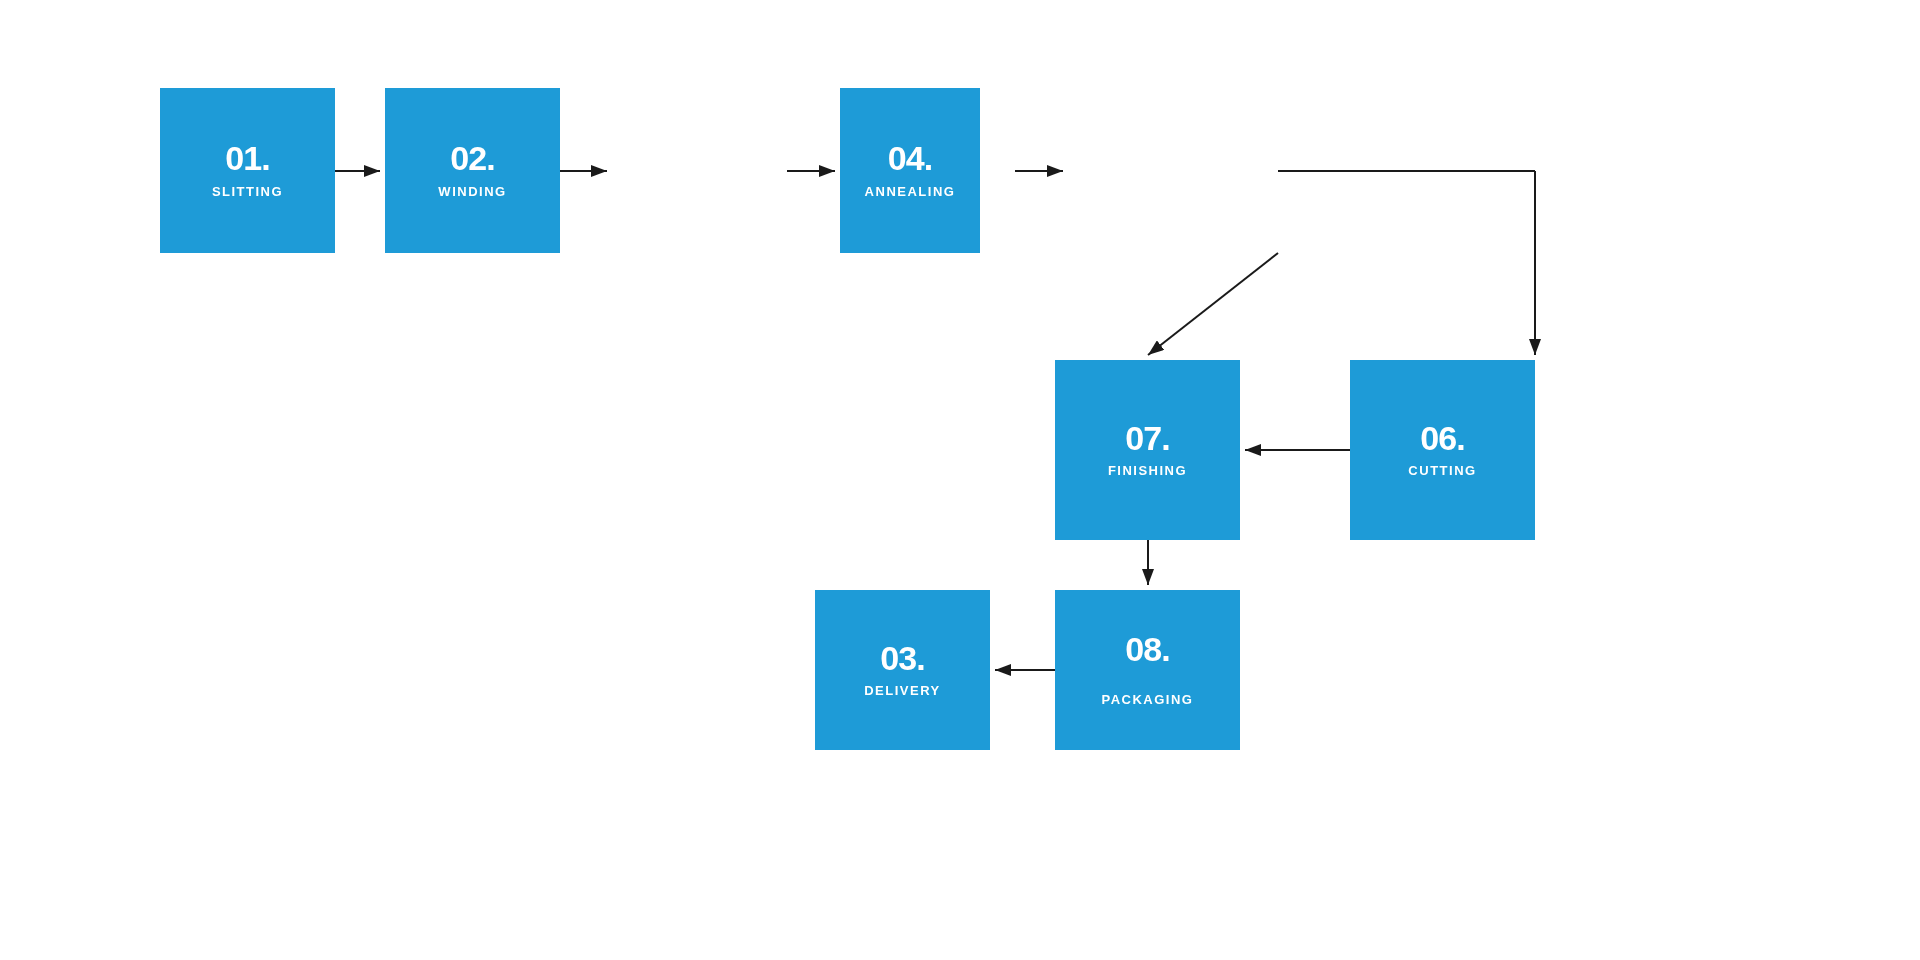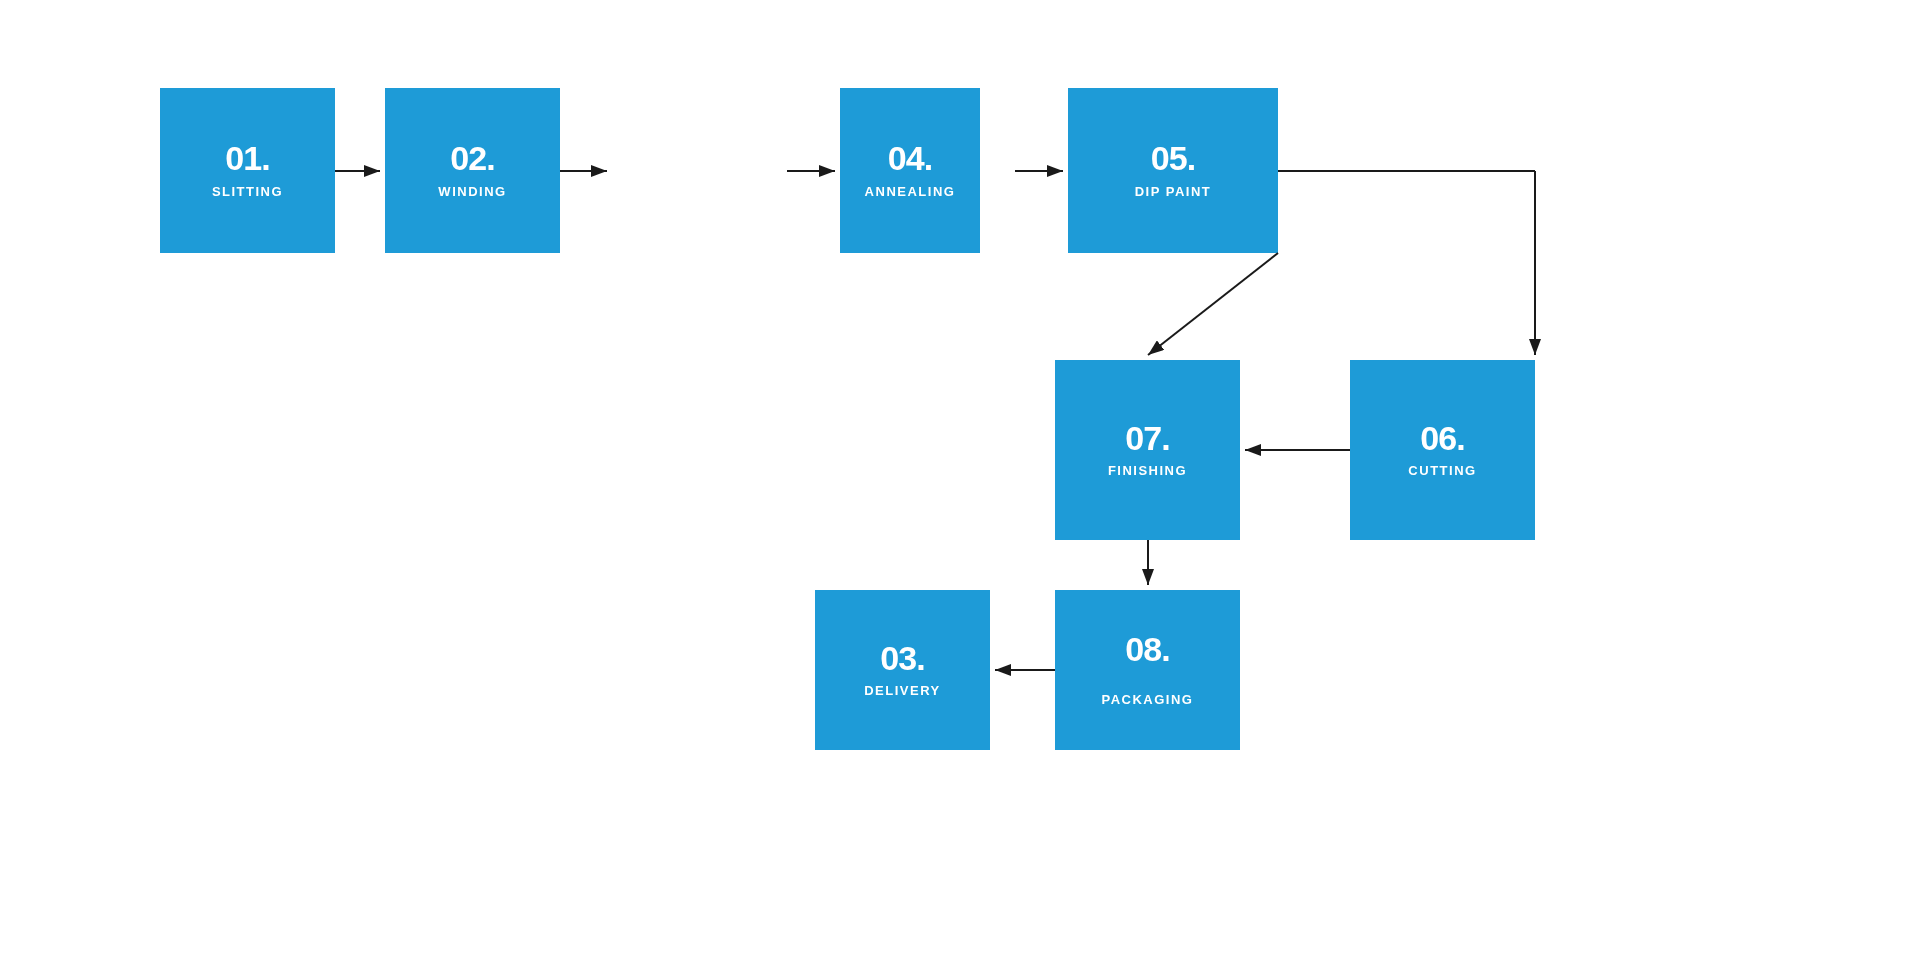--- a/index.html
+++ b/index.html
@@ -69,24 +69,20 @@
     <span class="step-number">02.</span>
     <span class="step-label">WINDING</span>
   </div>
 
 
   <div class="step-box" style="left:840px; top:88px; width:140px; height:165px;">
     <span class="step-number">04.</span>
     <span class="step-label">ANNEALING</span>
   </div>
 
-  <div class="step-box" style="left:1068px; top:88px; width:210px; height:165px;">
-    <span class="step-number">05.</span>
-    <span class="step-label">DIP PAINT</span>
-  </div>
 
   <div class="step-box" style="left:1350px; top:360px; width:185px; height:180px;text-align:right;">
     <span class="step-number">06.</span>
     <span class="step-label">CUTTING</span>
   </div>
 
   <div class="step-box" style="left:1055px; top:360px; width:185px; height:180px;">
     <span class="step-number">07.</span>
     <span class="step-label">FINISHING</span>
   </div>

